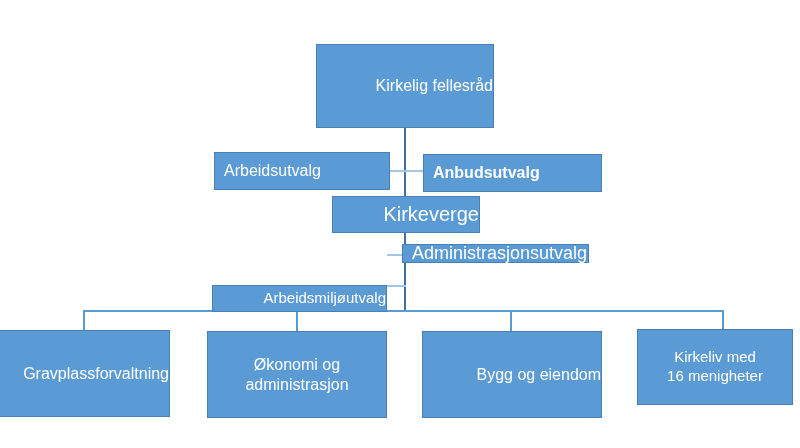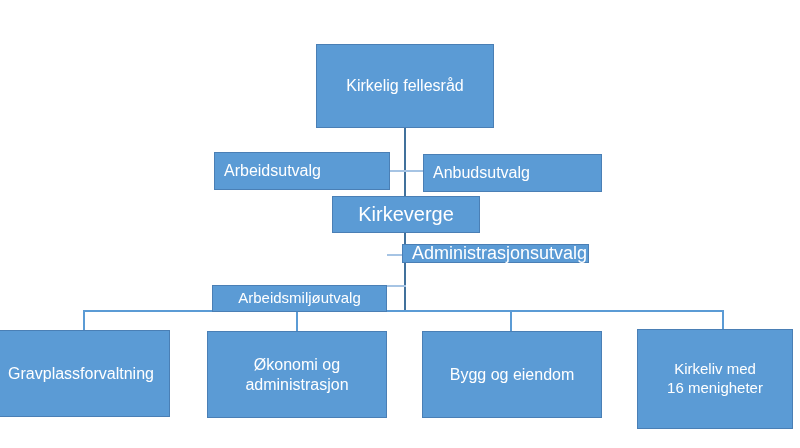--- a/index.html
+++ b/index.html
@@ -18,41 +18,41 @@
   .node {
     position: absolute;
     box-sizing: border-box;
     background: #5B9BD5;
     border: 1px solid #4a7fb5;
     color: #ffffff;
     display: flex;
     align-items: center;
     line-height: 1.25;
   }
-  .node.center { justify-content: center; text-align: center; }
+  .node.center { justify-content: flex-end; text-align: center; }
   .node.left   { justify-content: flex-start; padding-left: 9px; text-align: center; }
 
   .line { position: absolute; }
   .line.vdark  { width: 2px; background: #41719C; }
   .line.hlight { height: 2px; background: #A6C4E4; }
   .line.hmed   { height: 2px; background: #5B9BD5; }
   .line.vmed   { width: 2px; background: #5B9BD5; }
 
   
   #n-fellesrad   { left: 316px; top: 44px;  width: 178px; height: 84px; font-size: 16px; }
   #n-arbeidsutvalg { left: 214px; top: 152px; width: 176px; height: 38px; font-size: 16px; }
-  #n-anbudsutvalg  { left: 423px; top: 154px; width: 179px; height: 38px; font-size: 16px; }
+  #n-anbudsutvalg  { left: 423px; top: 154px; width: 179px; height: 38px; font-size: 16px; font-weight: bold; }
   #n-kirkeverge    { left: 332px; top: 196px; width: 148px; height: 37px; font-size: 20px; }
   #n-arbeidsmiljoutvalg    { left: 212px; top: 241px; width: 175px; height: 27px; font-size: 15px; margin-top: 44px; }
   #n-administrasjonsutvalg { left: 402px; top: 244px; width: 187px; height: 19px; font-size: 18px; }
   #n-kirkevergens-stab     { left: 212px; top: 273px; width: 175px; height: 26px; font-size: 15px; }
   #n-gravplassforvaltning  { left: -8px; top: 330px; width: 178px; height: 87px; font-size: 16px; white-space: nowrap; }
   #n-okonomi  { left: 207px; top: 331px; width: 180px; height: 87px; font-size: 16px; padding: 0 28px; }
   #n-bygg     { left: 422px; top: 331px; width: 180px; height: 87px; font-size: 16px; }
-  #n-kirkeliv { left: 637px; top: 329px; width: 156px; height: 100px; font-size: 15px; padding: 0 26px; }
+  #n-kirkeliv { left: 637px; top: 329px; width: 156px; height: 76px; font-size: 15px; padding: 0 26px; }
 
   
   #c-trunk-top    { left: 404px; top: 128px; height: 68px; }
   #c-row2-cross   { left: 390px; top: 170px; width: 33px; }
   #c-trunk-mid    { left: 404px; top: 233px; height: 77px; }
   #c-amu          { left: 387px; top: 254px; width: 19px; }
   #c-adm          { left: 404px; top: 257px; width: 19px; }
   #c-stab         { left: 387px; top: 285px; width: 19px; }
   #c-rake         { left: 83px;  top: 310px; width: 641px; }
   #c-drop-1 { left: 83px;  top: 310px; height: 21px; }

